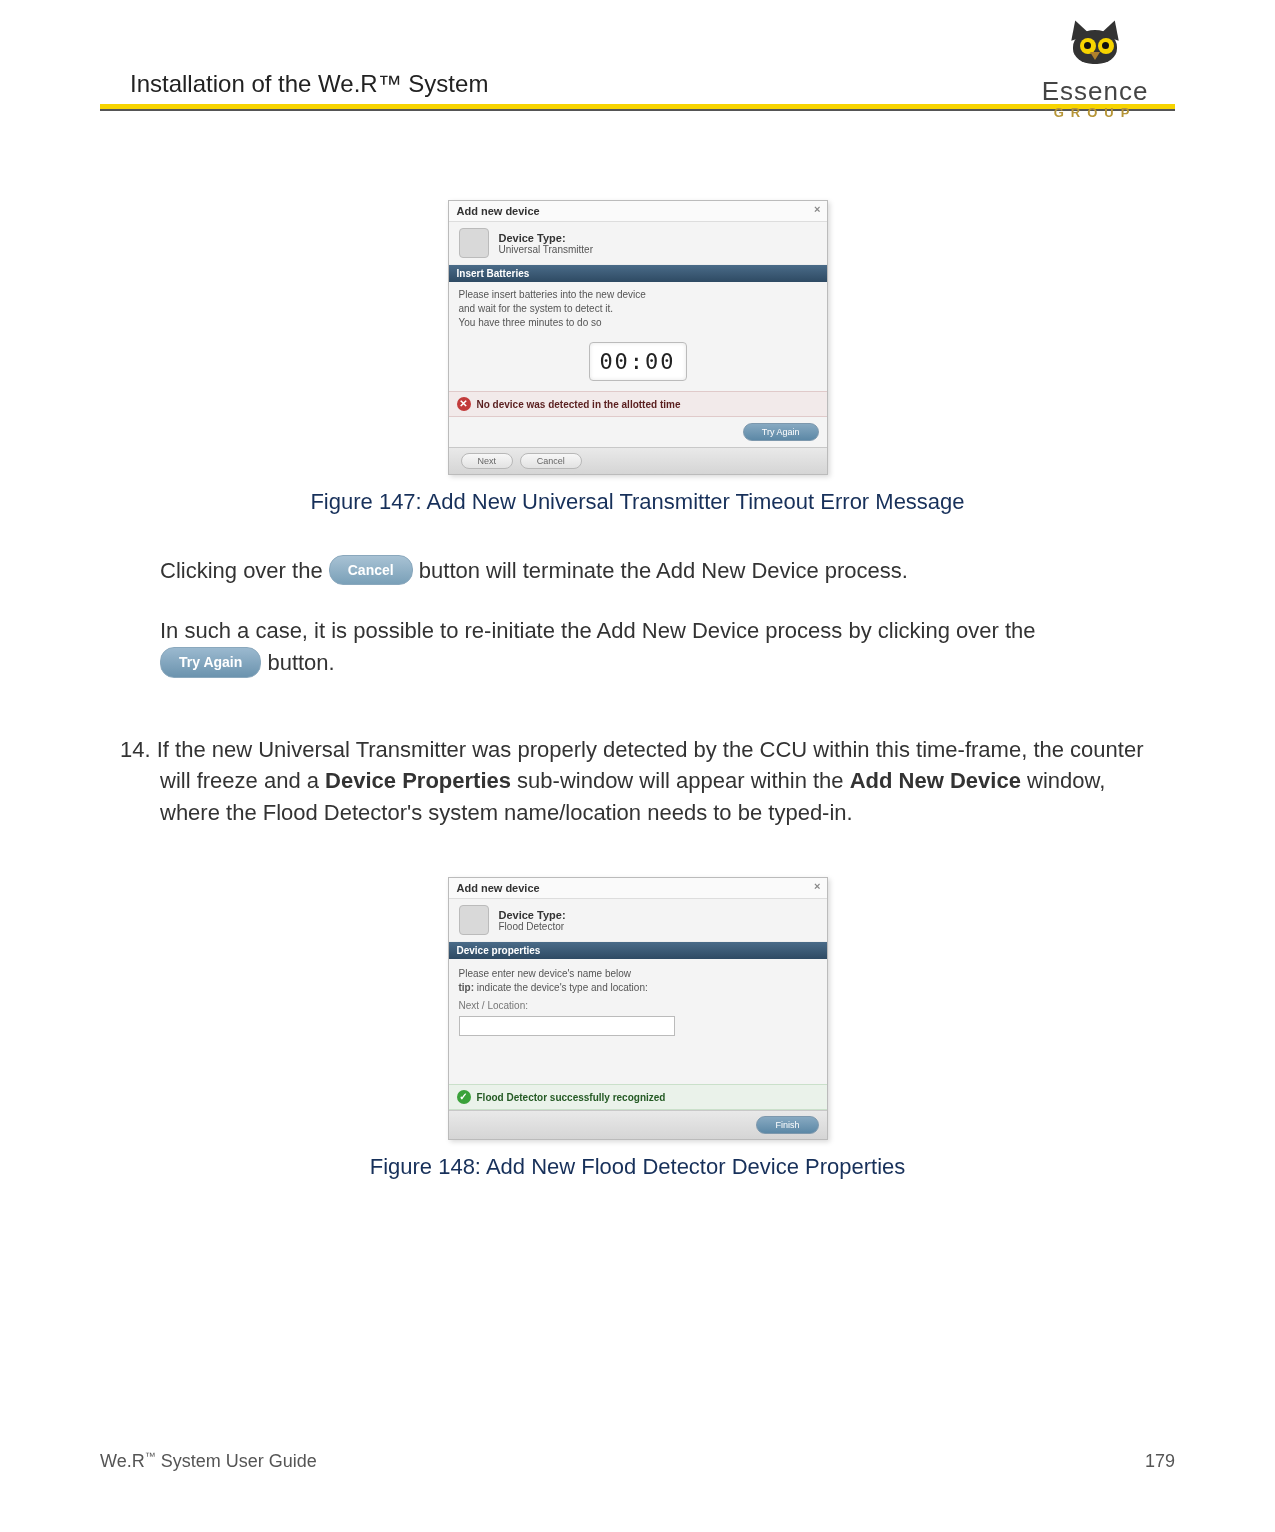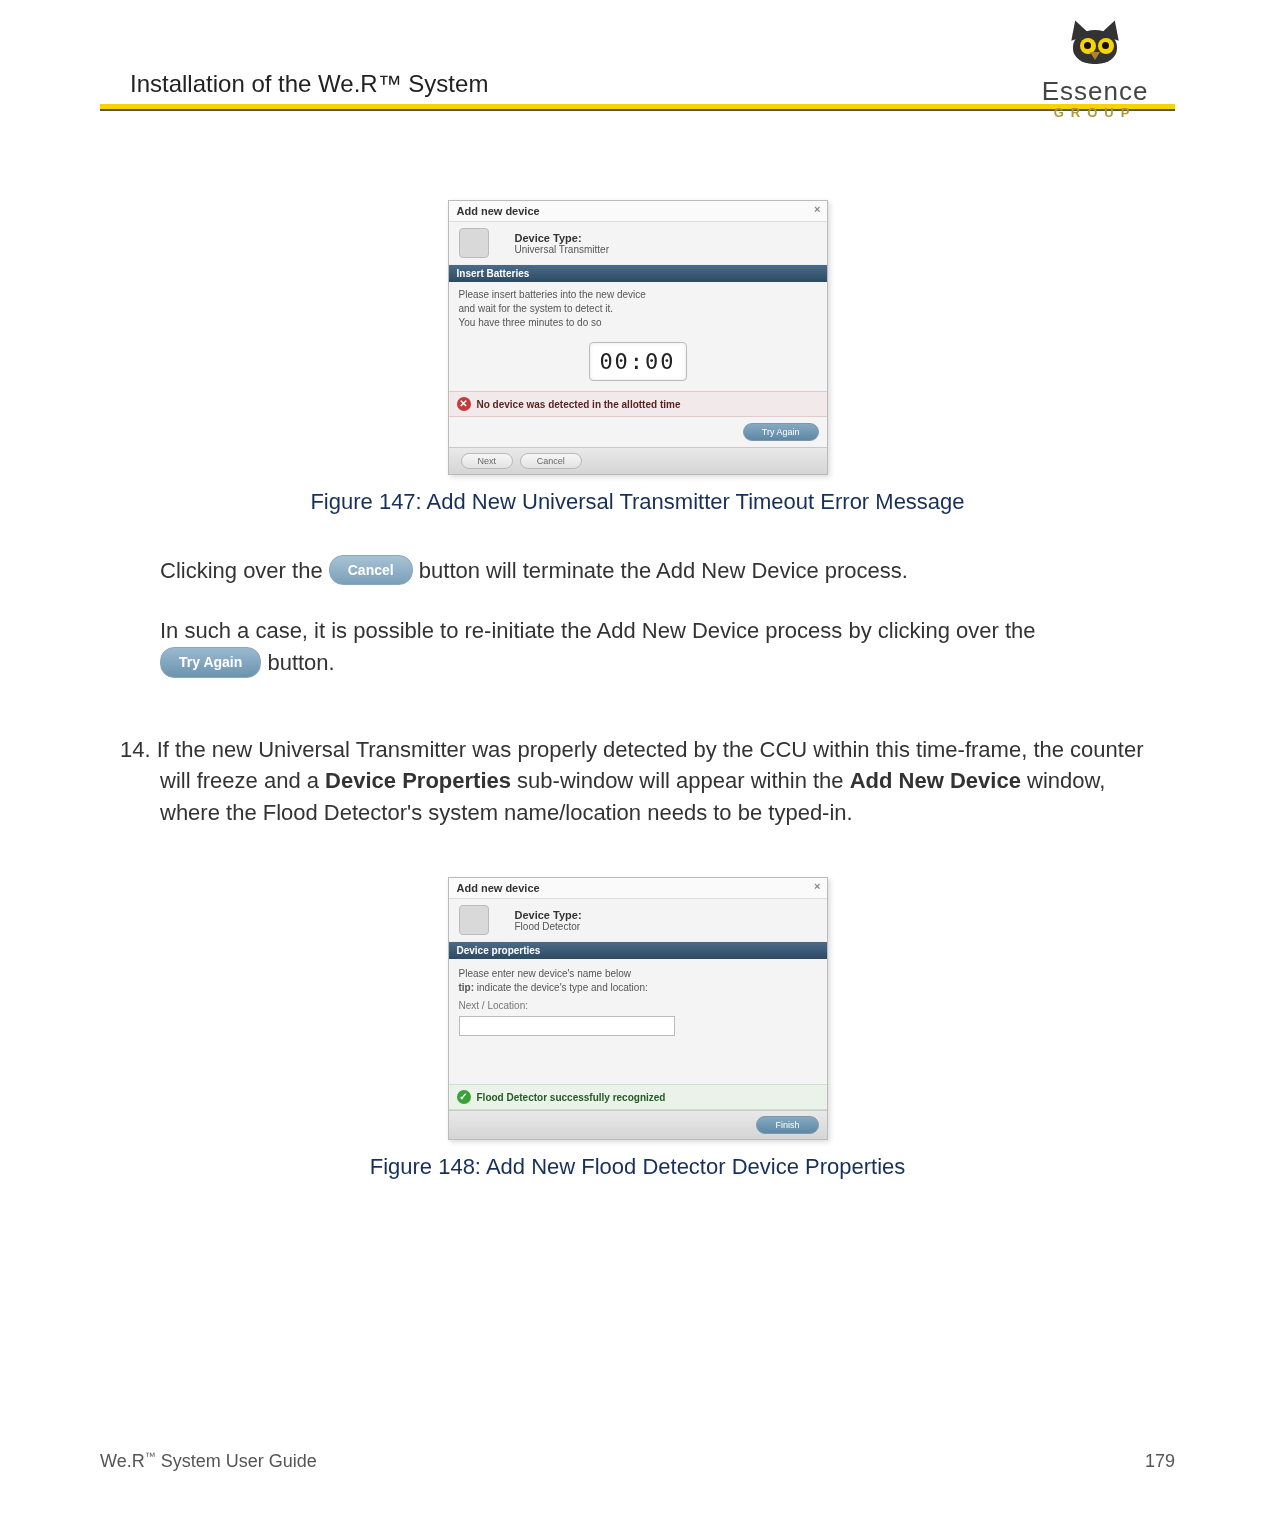--- a/index.html
+++ b/index.html
@@ -182,21 +182,21 @@
   .dlg-close {
     position: absolute;
     right: 6px; top: 2px;
     font-size: 11px;
     color: #888;
   }
   .dev-type-row {
     padding: 6px 10px;
     display: flex;
     align-items: center;
-    gap: 26px;
+    gap: 10px;
     border-bottom: 1px solid #eee;
   }
   .dev-icon {
     width: 28px; height: 28px;
     background: #d9d9d9;
     border: 1px solid #bbb;
     border-radius: 4px;
   }
   .dev-type-lbl {
     font-weight: bold;

